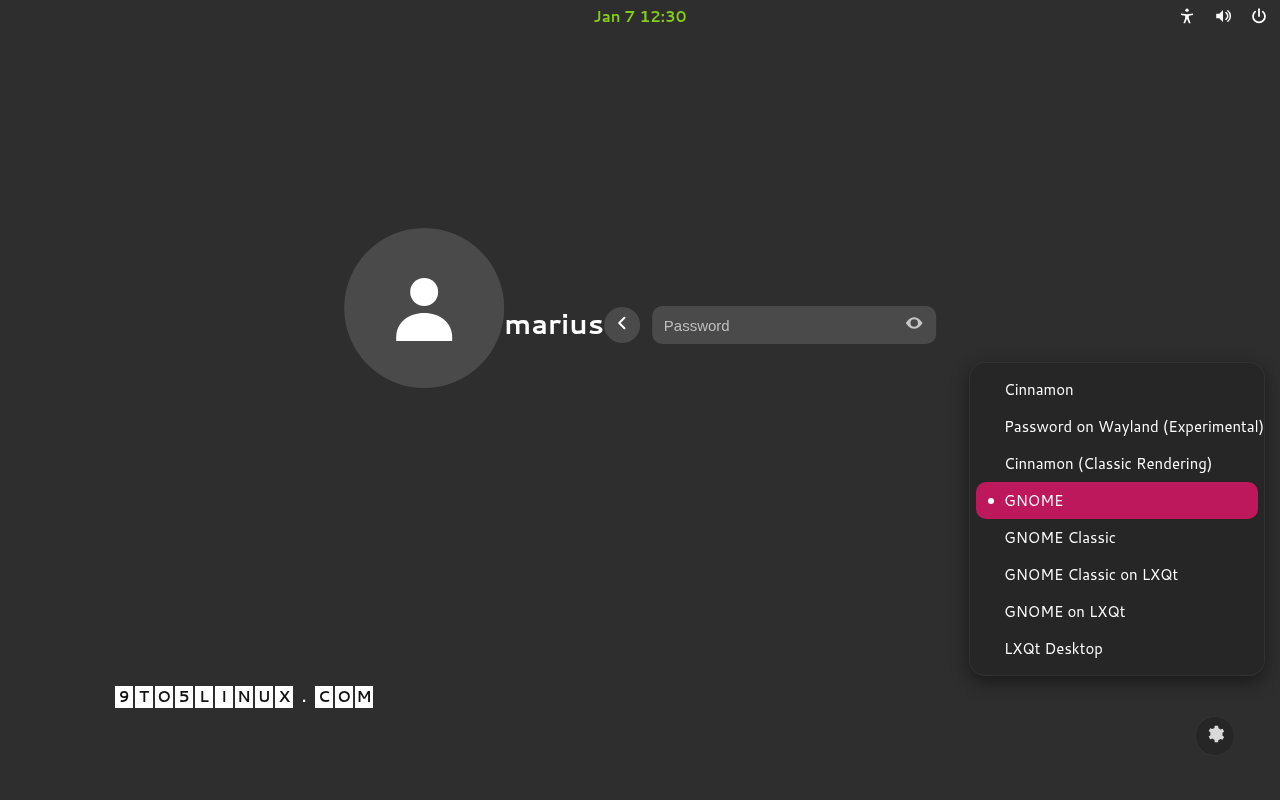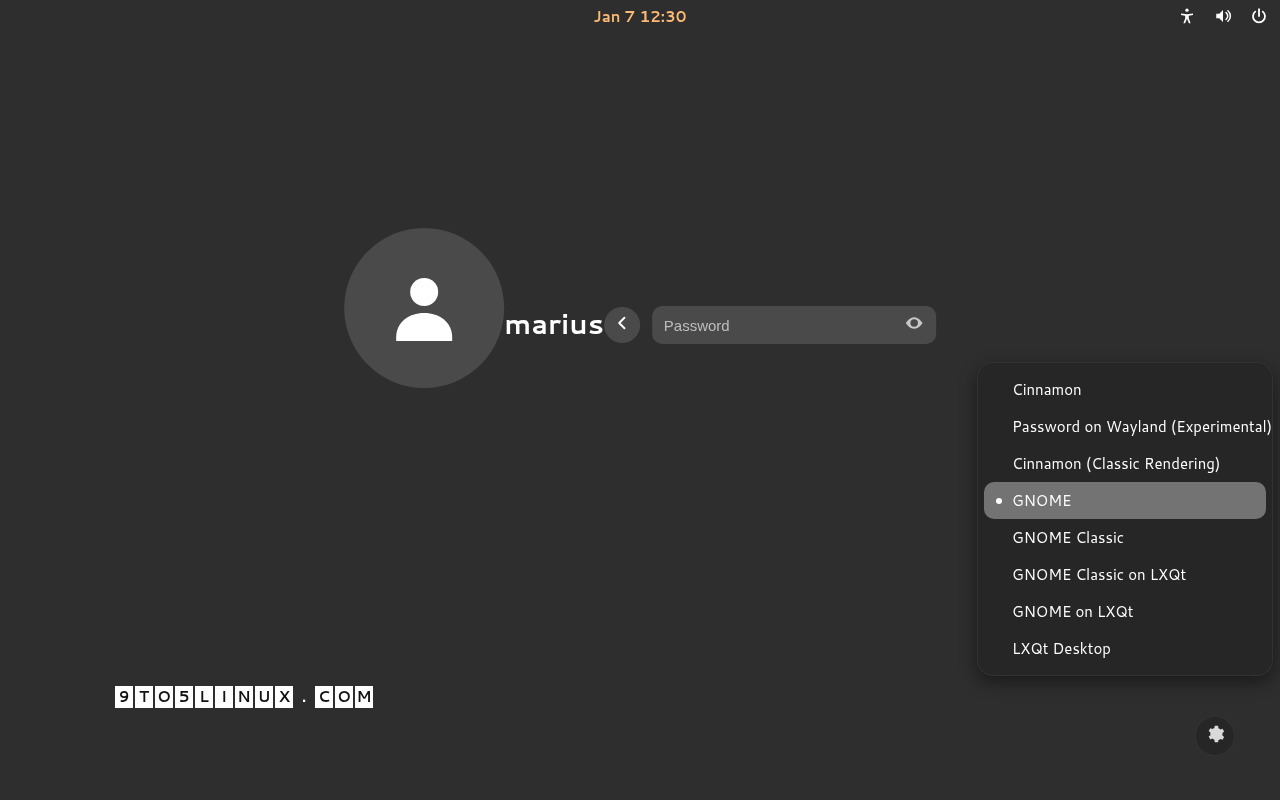--- a/index.html
+++ b/index.html
@@ -17,21 +17,21 @@
     position: absolute;
     top: 0; left: 0; right: 0;
     height: 32px;
     display: flex;
     align-items: center;
     justify-content: center;
   }
   .clock {
     font-size: 15px;
     font-weight: 600;
-    color: #fdba74;
+    color: #84cc16;
   }
   .tray {
     position: absolute;
     right: 12px;
     top: 0;
     height: 32px;
     display: flex;
     align-items: center;
     gap: 18px;
   }
@@ -103,41 +103,41 @@
     display: flex;
     align-items: center;
     justify-content: center;
     cursor: pointer;
   }
 
   
   .session-menu {
     position: absolute;
     top: 362px;
-    right: 7px;
+    right: 15px;
     width: 296px;
     background: #262626;
     border: 1px solid rgba(255,255,255,0.06);
     border-radius: 16px;
     padding: 8px 6px;
     box-shadow: 0 6px 18px rgba(0,0,0,0.45);
   }
   .session-item {
     position: relative;
     height: 37px;
     line-height: 37px;
     padding-left: 28px;
     padding-right: 14px;
     font-size: 15px;
     color: #fff;
     border-radius: 10px;
     cursor: pointer;
     white-space: nowrap;
   }
-  .session-item.selected { background: #737373; }
+  .session-item.selected { background: #be185d; }
   .session-item .dot {
     position: absolute;
     left: 12px;
     top: 50%;
     transform: translateY(-50%);
     width: 6px;
     height: 6px;
     border-radius: 50%;
     background: #fff;
   }

